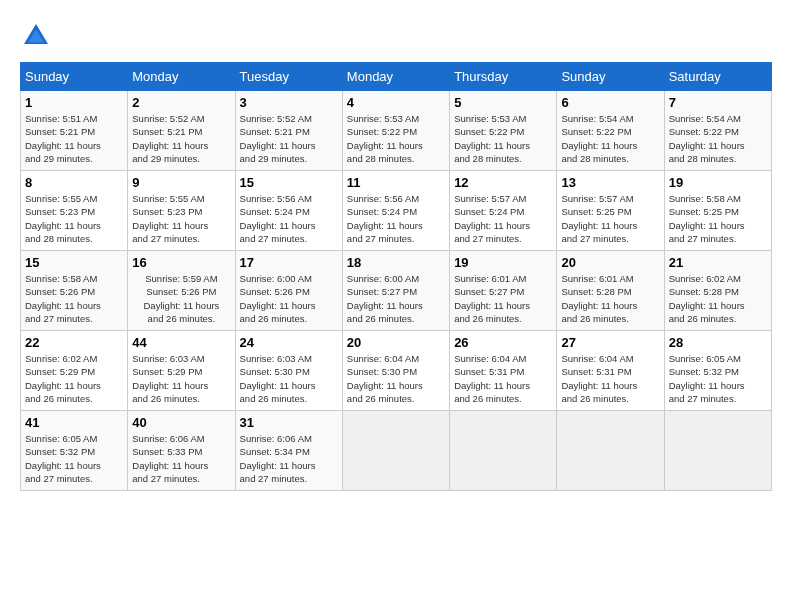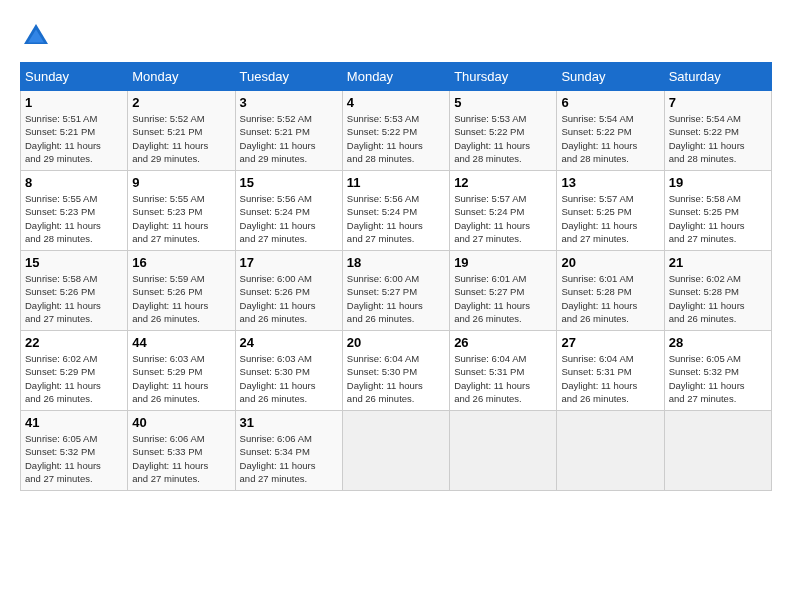--- a/index.html
+++ b/index.html
@@ -228,21 +228,21 @@
       <tr>
         <td>
           <span class="day-num">15</span>
           <div class="day-info" style="white-space: pre-line;">Sunrise: 5:58 AM
 Sunset: 5:26 PM
 Daylight: 11 hours
 and 27 minutes.</div>
         </td>
         <td>
           <span class="day-num">16</span>
-          <div class="day-info" style="white-space: pre-line;">Sunrise: 5:59 AM
+          <div class="day-info" style="white-space: pre-line; text-align: center;">Sunrise: 5:59 AM
 Sunset: 5:26 PM
 Daylight: 11 hours
 and 26 minutes.</div>
         </td>
         <td>
           <span class="day-num">17</span>
           <div class="day-info" style="white-space: pre-line;">Sunrise: 6:00 AM
 Sunset: 5:26 PM
 Daylight: 11 hours
 and 26 minutes.</div>

